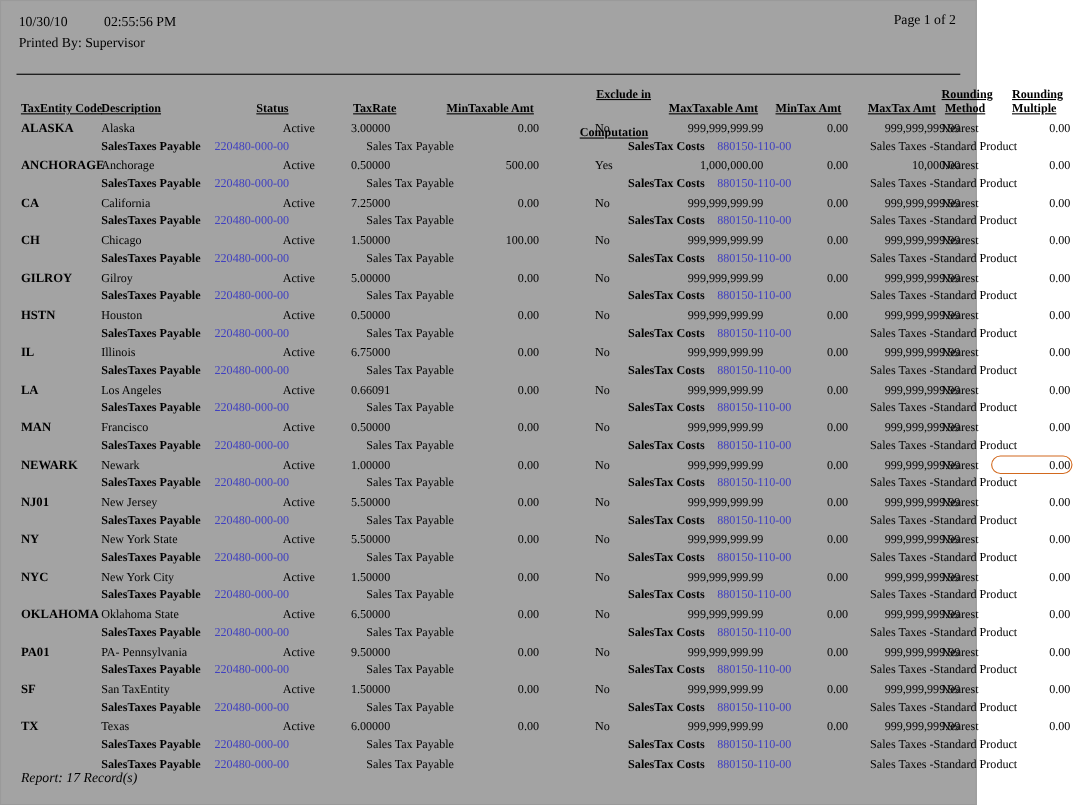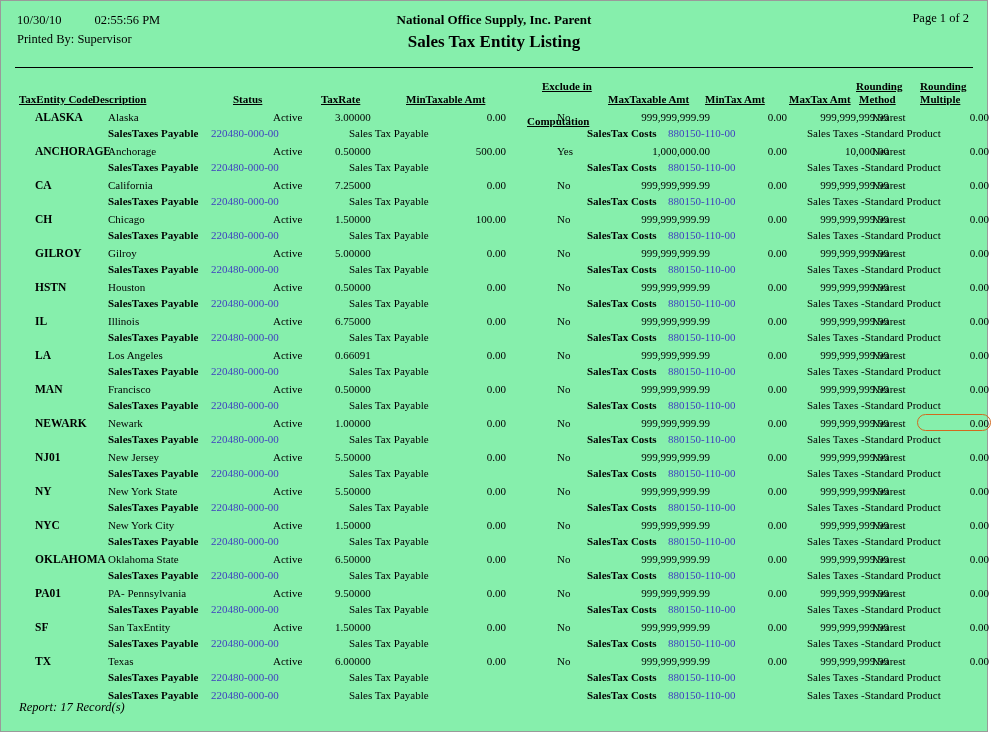--- a/index.html
+++ b/index.html
@@ -9,25 +9,25 @@
   body {
     width: 992px;
     height: 732px;
     background: #ffffff;
     font-family: "Liberation Serif", serif;
     color: #000000;
     overflow: hidden;
   }
   .page {
     position: relative;
-    width: 988px;
+    width: 888px;
     height: 732px;
     box-sizing: border-box;
     border: 1px solid #9a9a9a;
-    background: #86efac;
+    background: #a3a3a3;
   }
 
   
   .hdr {
     position: relative;
     height: 62px;
     padding: 8px 14px 0 14px;
     box-sizing: border-box;
   }
   .hdr-left {
@@ -89,21 +89,20 @@
     line-height: 13px;
   }
 
   
   .body {
     position: absolute;
     left: 0;
     right: 0;
     top: 110px;
     height: 590px;
-    padding-left: 16px;
   }
   .grp {
     position: relative;
     height: 34px;
   }
   .cell {
     position: absolute;
     font-size: 11px;
     white-space: nowrap;
     line-height: 13px;
@@ -157,24 +156,20 @@
   <div class="hdr">
     <div class="hdr-left">
       <div class="row1">
         <span>10/30/10</span>
         <span class="time">02:55:56 PM</span>
       </div>
       <div class="row2">
         <span>Printed By: Supervisor</span>
       </div>
     </div>
-    <div class="hdr-center">
-      <div class="company">National Office Supply, Inc. Parent</div>
-      <div class="title">Sales Tax Entity Listing</div>
-    </div>
     <div class="hdr-right">Page 1 of 2</div>
   </div>
   <div class="rule"></div>
 
   <div class="colhdr">
     <div class="ch" style="left:18px; top:14px;">TaxEntity Code</div>
     <div class="ch" style="left:91px; top:14px;">Description</div>
     <div class="ch" style="left:232px; top:14px;">Status</div>
     <div class="ch" style="left:320px; top:14px;">TaxRate</div>
     <div class="ch" style="left:405px; top:14px;">MinTaxable Amt</div>

